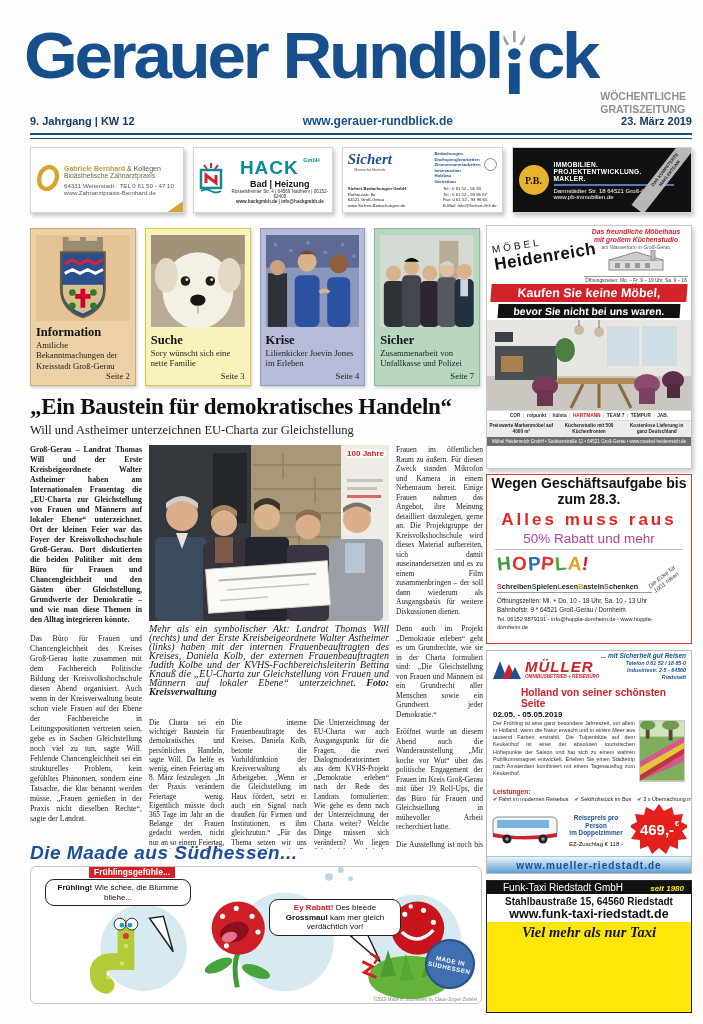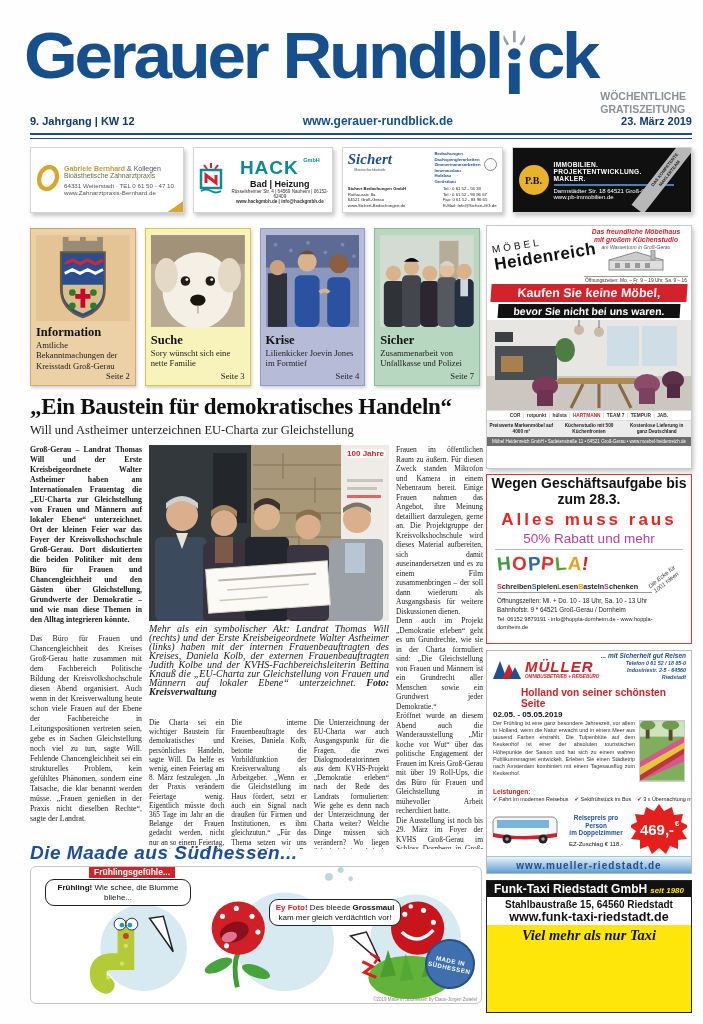--- a/index.html
+++ b/index.html
@@ -72,21 +72,21 @@
   .acol1 p + p { margin-top:9px; }
   .amid { width:240px; }
   .photo-wrap { position:relative; height:176px; background:#777; }
   .photo-wrap svg { width:100%; height:100%; display:block; }
   .photo-badge { position:absolute; right:3px; top:4px; font-size:8px; font-weight:bold; color:#d2232a; font-family:"Liberation Sans", sans-serif; background:rgba(255,255,255,.85); padding:0 2px; border-radius:6px; }
   .caption { font-style:italic; font-size:10px; line-height:9px; margin:3px 0 22px; }
   .caption .credit { font-weight:bold; }
   .mid3 { column-count:3; column-gap:7px; font-size:7.3px; line-height:9.2px; height:208px; overflow:hidden; }
   .mid3 p + p { margin-top:8px; }
   .acol5 { width:87px; font-size:7.5px; line-height:9.5px; }
-  .acol5 p + p { }
+  .acol5 p + p { margin-top:8px; }
 
   
   .ad-heid { position:absolute; left:486px; top:225px; width:206px; height:244px; background:#fff; border:1px solid #c9c9c9; box-shadow:2px 3px 4px rgba(0,0,0,.2); overflow:hidden; }
   .hz-top { position:relative; height:58px; }
   .hz-logo { position:absolute; left:6px; top:10px; transform:rotate(-9deg); color:#111; }
   .hz-logo1 { font-size:10px; letter-spacing:3px; }
   .hz-logo2 { font-size:17px; font-weight:bold; letter-spacing:.5px; }
   .hz-right { position:absolute; right:3px; top:2px; width:104px; text-align:center; }
   .hz-claim { color:#d2232a; font-weight:bold; font-style:italic; font-size:6.8px; line-height:1.15; }
   .hz-loc { font-size:5px; font-style:italic; color:#555; }
@@ -156,21 +156,21 @@
 
   
   .ad-ried { position:absolute; left:486px; top:880px; width:206px; height:133px; background:#ffe60a; border:1px solid #222; overflow:hidden; }
   .rt-top { display:flex; justify-content:space-between; padding:3px 7px 1px; color:#111; }
   .rt-name1 { font-size:30px; font-weight:bold; line-height:.9; letter-spacing:-1px; }
   .rt-name2 { font-size:15px; font-weight:bold; letter-spacing:7px; }
   .rt-phone { text-align:right; }
   .rt-phone1 { font-size:18px; font-weight:bold; line-height:.9; letter-spacing:2px; }
   .rt-phone2 { font-size:35px; font-weight:bold; line-height:.95; letter-spacing:1px; }
   .rt-bar { background:#111; display:flex; justify-content:space-between; align-items:baseline; padding:1px 7px; }
-  .rt-bar-name { color:#fff; font-weight:bold; font-size:12px; }
+  .rt-bar-name { color:#fff; font-weight:normal; font-size:10px;margin-left:9px; }
   .rt-since { color:#ffe60a; font-style:italic; font-size:8px; font-weight:bold; }
   .rt-white { background:#fff; text-align:center; padding:2px 0 1px; font-weight:bold; color:#111; }
   .rt-addr { font-size:10px; }
   .rt-web { font-size:12.5px; }
   .rt-slogan { font-family:"Liberation Serif", serif; font-style:italic; font-weight:bold; font-size:14.5px; text-align:center; padding:2px 0; color:#111; }
 
   
   .comic { position:absolute; left:30px; top:842px; width:452px; height:176px; }
   .comic-title { font-weight:bold; font-style:italic; font-size:19px; color:#1d4e9e; letter-spacing:.5px; }
   .comic-canvas { position:relative; margin-top:2px; height:138px; background:#fff; border:1px solid #c5c5c5; border-radius:6px; overflow:hidden; }
@@ -352,21 +352,21 @@
             <circle cx="12" cy="34" r="8" fill="#caa27e"></circle>
             <rect x="30" y="42" width="26" height="54" rx="6" fill="#2a52a0"></rect>
             <circle cx="43" cy="28" r="10" fill="#d9b38c"></circle>
             <path d="M35 20 q8 -8 16 0" fill="#6b4e31"></path>
             <rect x="64" y="44" width="24" height="52" rx="6" fill="#2a52a0"></rect>
             <circle cx="76" cy="30" r="10" fill="#8c5f3e"></circle>
             <path d="M56 60 q6 -4 10 0" stroke="#d9b38c" stroke-width="4" fill="none"></path>
           </svg>
       </div>
       <div class="teaser-title">Krise</div>
-      <div class="teaser-desc">Lilienkicker Joevin Jones im Formtief</div>
+      <div class="teaser-desc">Lilienkicker Joevin Jones im Erleben</div>
       <div class="teaser-page">Seite 4</div>
     </div>
 
     <div class="teaser t-sicher">
       <div class="teaser-img">
         <svg viewBox="0 0 98 96">
             <rect width="98" height="96" fill="#d3dbd2"></rect>
             <rect x="62" y="6" width="20" height="40" fill="#b6ad98"></rect>
             <circle cx="14" cy="40" r="8" fill="#d9b38c"></circle>
             <rect x="4" y="48" width="22" height="48" rx="5" fill="#2f3338"></rect>
@@ -657,21 +657,21 @@
         <path d="M374,66 q16,15 32,-2" stroke="#fff" stroke-width="3.5" fill="none"></path>
         <circle cx="377" cy="48" r="2.6" fill="#fff"></circle>
           <circle cx="396" cy="44" r="2.6" fill="#fff"></circle>
           <circle cx="406" cy="56" r="2.6" fill="#fff"></circle>
           <circle cx="383" cy="40" r="2.2" fill="#fff"></circle>
         <polyline points="334,96 344,101 336,107 348,112" stroke="#e01b1b" stroke-width="3" fill="none"></polyline>
         <polyline points="342,88 350,92 346,98" stroke="#e01b1b" stroke-width="2.5" fill="none"></polyline>
       </svg>
       <div class="comic-badge">Frühlingsgefühle...</div>
       <div class="bubble bubble1"><span class="bb">Frühling!</span><span> Wie schee, die Blumme bliehe...</span></div>
-      <div class="bubble bubble2"><span class="rb">Ey Foto!</span><span> Des bleede </span><span class="bb">Grossmaul</span><span> kam mer gleich verdächtich vor!</span></div>
+      <div class="bubble bubble2"><span class="rb">Ey Rabatt!</span><span> Des bleede </span><span class="bb">Grossmaul</span><span> kam mer gleich verdächtich vor!</span></div>
       <div class="comic-stamp">
         <span>MADE IN</span>
         <span>SÜDHESSEN</span>
       </div>
       <div class="comic-credit">©2019 Made in Südhessen by Claus-Jürgen Zwiefel</div>
     </div>
   </div>
 
 </div>
 

